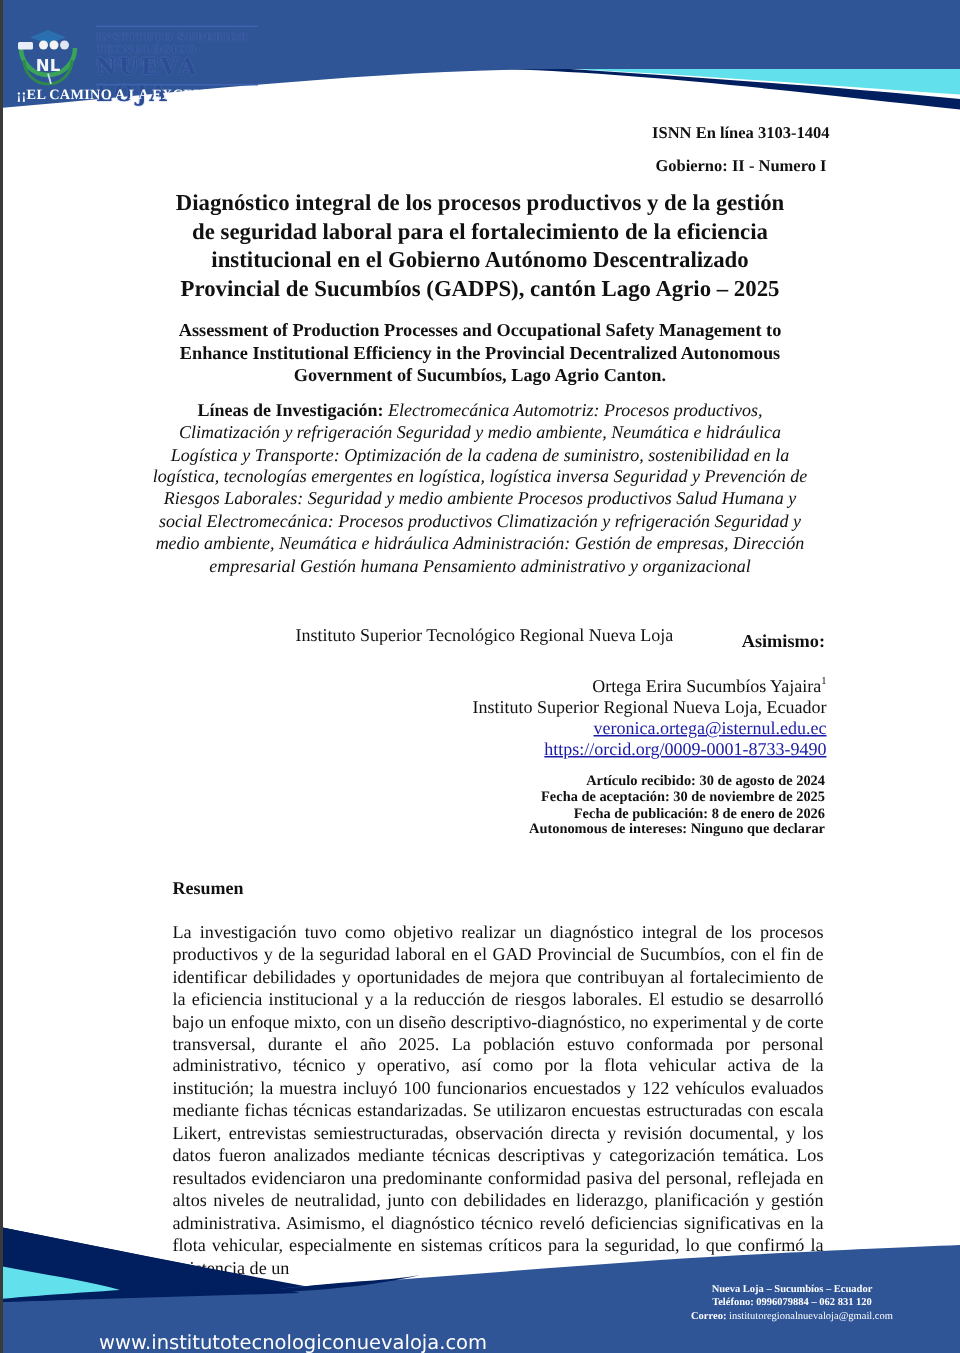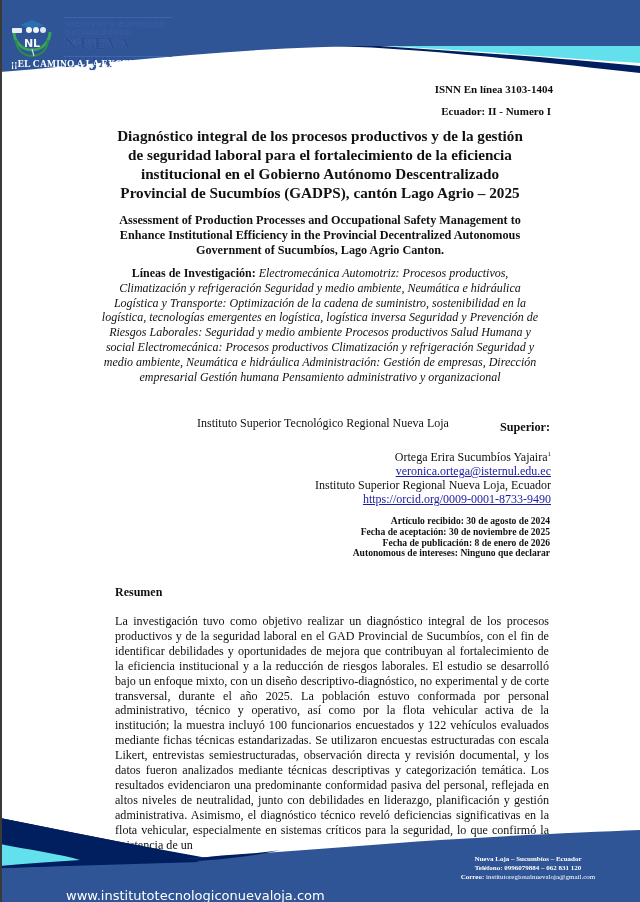--- a/index.html
+++ b/index.html
@@ -98,37 +98,37 @@
   </svg>
   <div class="logo-rule" style="top:1px"></div>
   <div class="logo-line1">INSTITUTO SUPERIOR</div>
   <div class="logo-line2">TECNOLÓGICO REGIONAL</div>
   <div class="logo-line3">NUEVA LOJA</div>
   <div class="logo-rule" style="top:40px"></div>
 </div>
 <div class="slogan">¡¡EL CAMINO A LA EXCELENCIA!!</div>
 
 <div class="meta-right isnn">ISNN En línea 3103-1404</div>
-<div class="meta-right volumen">Ecuador: II - Numero I</div>
+<div class="meta-right volumen">Gobierno: II - Numero I</div>
 
 <div class="title">Diagnóstico integral de los procesos productivos y de la gestión de seguridad laboral para el fortalecimiento de la eficiencia institucional en el Gobierno Autónomo Descentralizado Provincial de Sucumbíos (GADPS), cantón Lago Agrio – 2025</div>
 <div class="subtitle">Assessment of Production Processes and Occupational Safety Management to Enhance Institutional Efficiency in the Provincial Decentralized Autonomous Government of Sucumbíos, Lago Agrio Canton.</div>
 
 <div class="lineas">
   <b>Líneas de Investigación:</b>
   <i>Electromecánica Automotriz: Procesos productivos, Climatización y refrigeración Seguridad y medio ambiente, Neumática e hidráulica Logística y Transporte: Optimización de la cadena de suministro, sostenibilidad en la logística, tecnologías emergentes en logística, logística inversa  Seguridad y Prevención de Riesgos Laborales: Seguridad y medio ambiente Procesos productivos Salud Humana y social Electromecánica: Procesos productivos Climatización y refrigeración Seguridad y medio ambiente, Neumática e hidráulica Administración: Gestión de empresas, Dirección empresarial Gestión humana Pensamiento administrativo y organizacional</i>
 </div>
 
 <div class="institute">Instituto Superior Tecnológico Regional Nueva Loja</div>
-<div class="autores-label">Superior:</div>
+<div class="autores-label">Asimismo:</div>
 
 <div class="author-block">
   <div><span>Ortega Erira Sucumbíos Yajaira</span><sup>1</sup></div>
+  <div>Instituto Superior Regional Nueva Loja, Ecuador</div>
   <div><a>veronica.ortega@isternul.edu.ec</a></div>
-  <div>Instituto Superior Regional Nueva Loja, Ecuador</div>
   <div><a>https://orcid.org/0009-0001-8733-9490</a></div>
 </div>
 
 <div class="dates">
   <div>Artículo recibido: 30 de agosto de 2024</div>
   <div>Fecha de aceptación: 30 de noviembre de 2025</div>
   <div>Fecha de publicación: 8 de enero de 2026</div>
   <div>Autonomous de intereses: Ninguno que declarar</div>
 </div>
 

